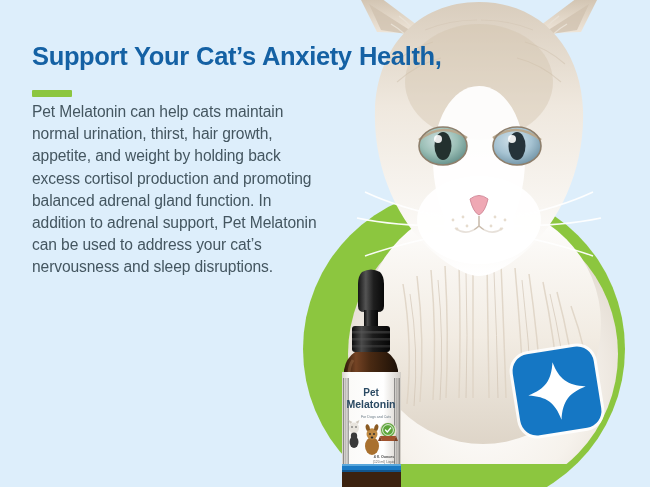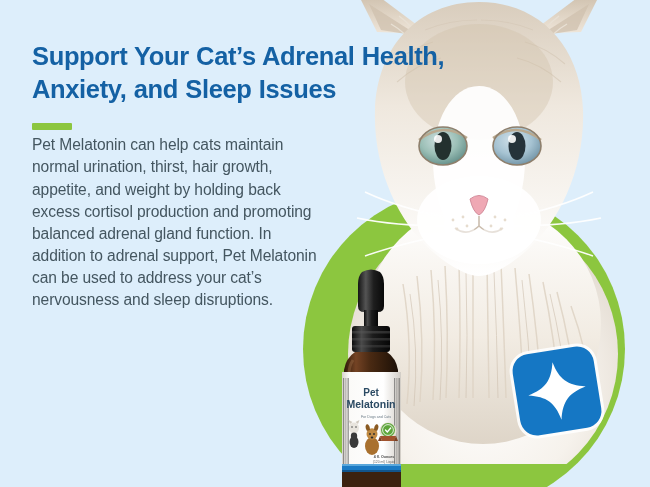--- a/index.html
+++ b/index.html
@@ -354,22 +354,21 @@
       <rect x="20" y="196" width="59" height="8" fill="#1b7ac4"></rect>
       <rect x="20" y="196" width="59" height="2" fill="#5aa7db"></rect>
       <rect x="20" y="202" width="59" height="2" fill="#12558c"></rect>
 
       <path d="M20 204 l59 0 l0 14 q0 8 -8 8 l-43 0 q-8 0 -8 -8 Z" fill="#3c220f"></path>
     </svg>
   </div>
 
   <div class="text-col">
     <h1 class="headline">
-      <span>Support Your Cat’s Adrenal Health,</span>
-      <span class="l2">Anxiety, and Sleep Issues</span>
+      <span>Support Your Cat’s Anxiety Health,</span>
     </h1>
 
     <div class="accent-rule"></div>
 
     <p class="body-copy">Pet Melatonin can help cats maintain normal urination, thirst, hair growth, appetite, and weight by holding back excess cortisol production and promoting balanced adrenal gland function. In addition to adrenal support, Pet Melatonin can be used to address your cat’s nervousness and sleep disruptions.</p>
   </div>
 
   <span class="sr">Ragdoll cat with cream and white fur and blue-green eyes</span>
 </div>
 

